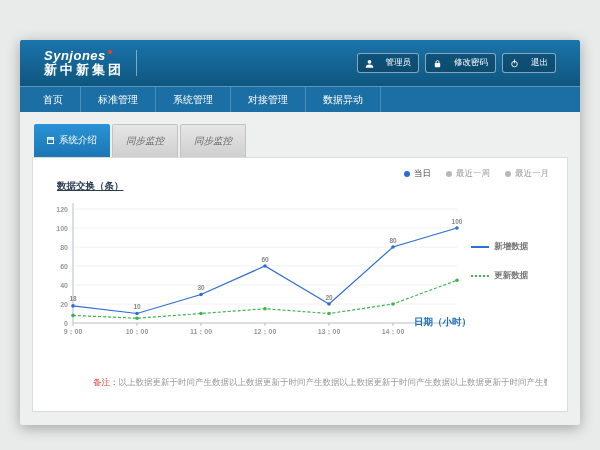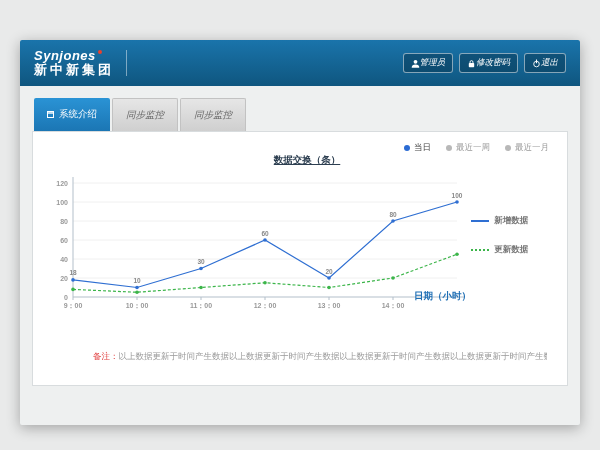--- a/index.html
+++ b/index.html
@@ -15,37 +15,36 @@
     background: #eef0f0;
     box-shadow: 0 3px 14px rgba(0,0,0,.3);
     border-radius: 2px;
     display: flex; flex-direction: column; overflow: hidden;
   }
   
   .header {
     height: 46px; flex: 0 0 46px;
     background: linear-gradient(180deg, #1a74ab, #0f567f);
     display: flex; align-items: center;
-    padding: 0 14px; color: #fff;
+    padding: 0 24px; color: #fff;
   }
   .logo { line-height: 1.1; }
   .logo-line1 { font-style: italic; font-weight: bold; font-size: 13px; letter-spacing: .5px; }
   .logo-dot { width: 4px; height: 4px; border-radius: 50%; display: inline-block; vertical-align: top; margin-left: 2px; margin-top: 1px; }
   .logo-sub { font-size: 13px; font-weight: bold; letter-spacing: 3px; margin-top: 0; }
   .hdr-sep { width: 1px; height: 26px; background: rgba(255,255,255,.45); margin: 0 12px; }
   .app-title { font-size: 14.5px; letter-spacing: 2px; }
   .hdr-right { margin-left: auto; display: flex; gap: 6px; }
   .hdr-btn {
-    display: flex; align-items: center; gap: 0;
+    display: flex; align-items: center; gap: 12px;
     background: rgba(8,56,84,.5);
     border: 1px solid rgba(255,255,255,.5);
     color: #fff; font-size: 8.5px;
     padding: 3px 7px; border-radius: 3px; cursor: pointer;
     font-family: "Liberation Sans", sans-serif;
-    font-style: italic;
   }
   .hdr-btn svg { display: block; }
   
   .nav {
     height: 26px; flex: 0 0 26px;
     background: #1b6fa5;
     border-top: 1px solid rgba(255,255,255,.28);
     display: flex; align-items: stretch; padding-left: 6px;
   }
   .nav-item {
@@ -63,21 +62,20 @@
     padding: 0 13px; font-size: 9.5px;
     border-radius: 2px 2px 0 0; cursor: pointer;
   }
   .tab.active { background: linear-gradient(180deg, #2a93d5, #1b76b4); color: #fff; }
   .tab.inactive { background: linear-gradient(180deg, #e6e6e6, #cfcfcf); color: #666; border: 1px solid #c2c2c2; border-bottom: none; font-style: italic; }
   .tab-icon { width: 7px; height: 7px; border: 1px solid #fff; display: inline-block; background: linear-gradient(180deg, rgba(255,255,255,.7) 45%, transparent 45%); }
   .panel {
     background: #fff; border: 1px solid #d8dcde;
     height: 255px; position: relative;
     padding: 6px 10px;
-    text-align: center;
   }
   .filters { position: absolute; top: 10px; right: 18px; display: flex; gap: 15px; }
   .filter { display: flex; align-items: center; gap: 4px; font-size: 8.5px; color: #9a9a9a; cursor: pointer; }
   .filter.active { color: #444; }
   .fdot { width: 6px; height: 6px; border-radius: 50%; background: #bbb; }
   .y-title { font-size: 9.5px; font-weight: bold; color: #2c3e50; margin: 16px 0 0 14px; text-decoration: underline; }
   .chart-row { display: flex; margin-top: 2px; font-weight: bold; }
   .side-legend { width: 86px; padding-top: 46px; display: flex; flex-direction: column; gap: 17px; }
   .legend-item { display: flex; align-items: center; gap: 5px; font-size: 8.5px; color: #777; }
   .legend-sample { width: 18px; border-top: 2px solid #999; display: inline-block; }
@@ -120,20 +118,27 @@
           <svg width="9" height="9" viewBox="0 0 10 10">
               <circle cx="5" cy="5.6" r="3.1" fill="none" stroke="#fff" stroke-width="1"></circle>
               <line x1="5" y1="0.6" x2="5" y2="4.8" stroke="#fff" stroke-width="1.2"></line>
             </svg>
         </span>
         <span>退出</span>
       </button>
     </div>
   </div>
 
+  <div class="nav">
+    <div class="nav-item">首页</div>
+    <div class="nav-item">标准管理</div>
+    <div class="nav-item">系统管理</div>
+    <div class="nav-item">对接管理</div>
+    <div class="nav-item">数据异动</div>
+  </div>
 
   <div class="content">
     <div class="tabs">
       <div class="tab active">
         <span class="tab-icon"></span>
         <span>系统介绍</span>
       </div>
       <div class="tab inactive">
         <span>同步监控</span>
       </div>

